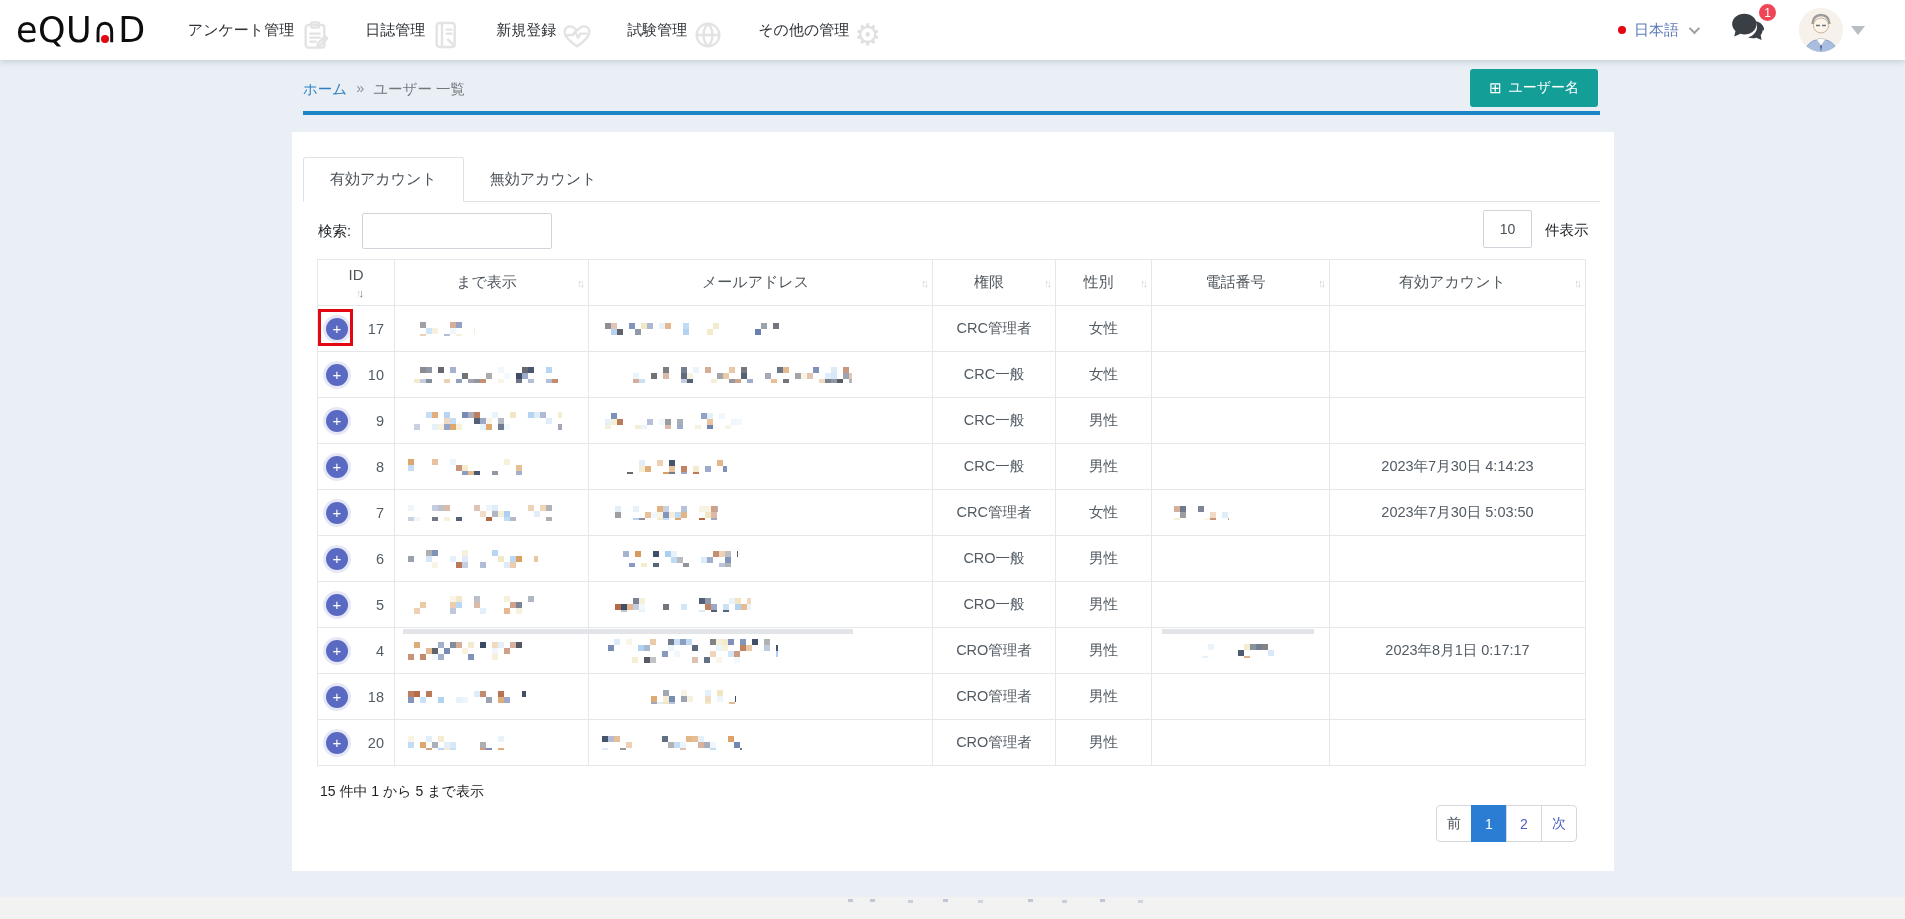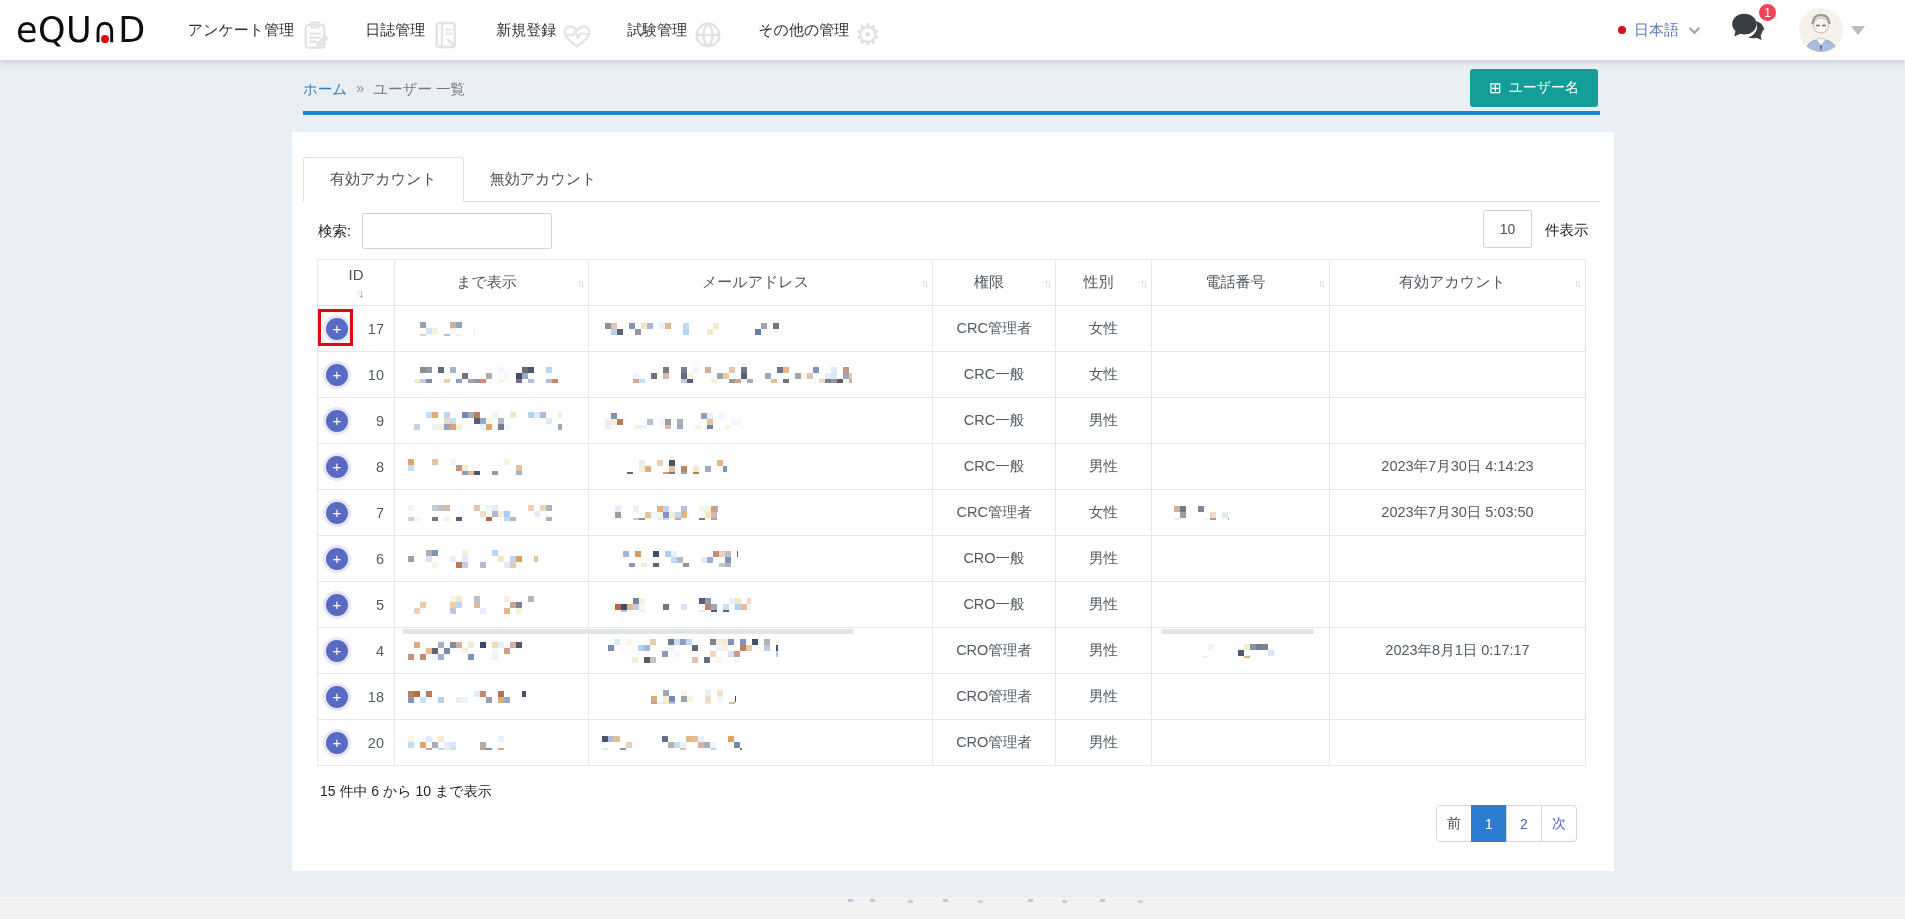--- a/index.html
+++ b/index.html
@@ -899,21 +899,21 @@
             </div>
           </td>
     <td class="c-role">CRO管理者</td>
     <td class="c-gender">男性</td>
     <td class="c-phone"></td>
     <td class="c-last"></td>
   </tr>
       </tbody>
   </table>
 
-  <div class="table-info">15 件中 6 から 10 まで表示</div>
+  <div class="table-info">15 件中 1 から 5 まで表示</div>
 
   <div class="pagination">
     <button class="page-btn prev">前</button>
     <button class="page-btn num active">1</button>
     <button class="page-btn num">2</button>
     <button class="page-btn next">次</button>
   </div>
 </div>
 
 <div class="footer">

